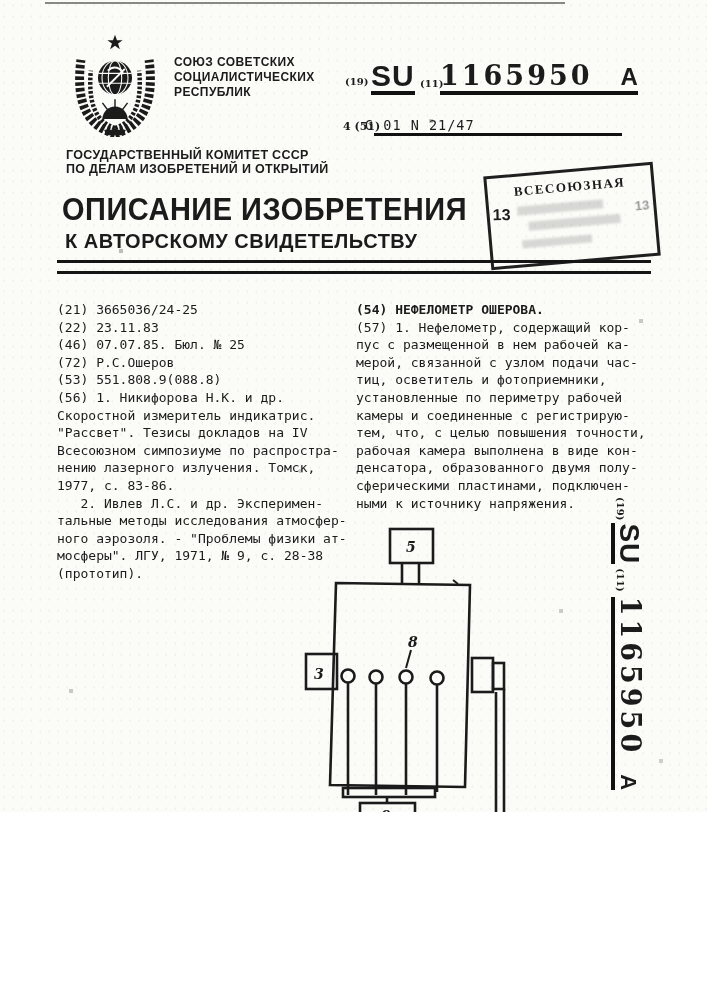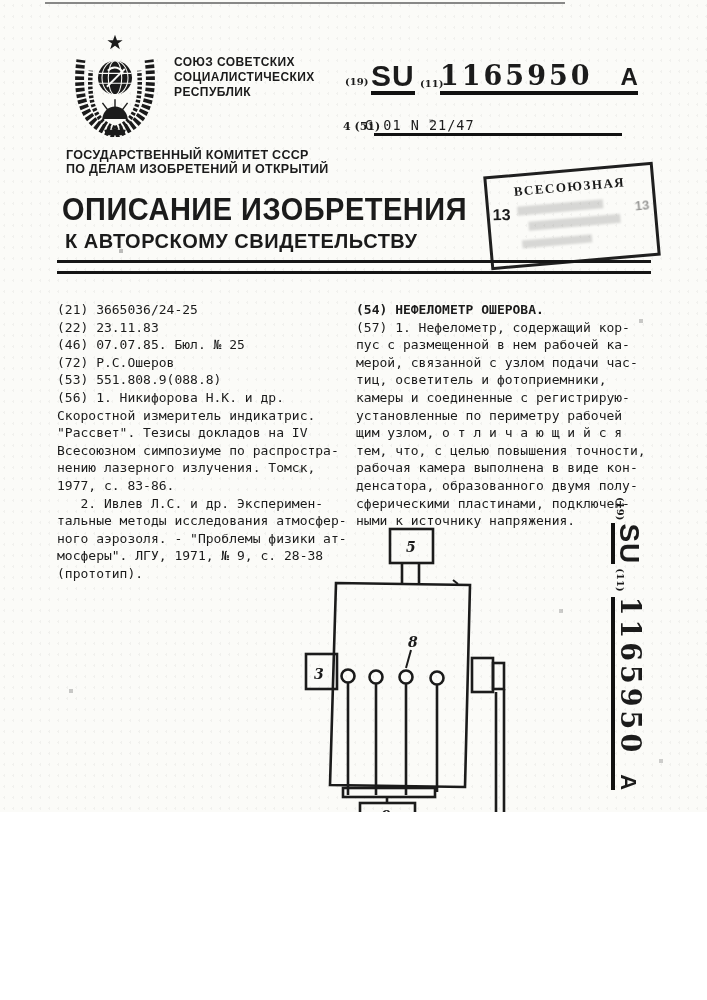--- a/index.html
+++ b/index.html
@@ -158,23 +158,22 @@
       <div>ного аэрозоля. - "Проблемы физики ат-</div>
       <div>мосферы". ЛГУ, 1971, № 9, с. 28-38</div>
       <div>(прототип).</div>
     </div>
   <div class="abs col right-col">
       <div>(54) НЕФЕЛОМЕТР ОШЕРОВА.</div>
       <div>(57) 1. Нефелометр, содержащий кор-</div>
       <div>пус с размещенной в нем рабочей ка-</div>
       <div>мерой, связанной с узлом подачи час-</div>
       <div>тиц, осветитель и фотоприемники,</div>
+      <div>установленные по периметру рабочей</div>
       <div>камеры и соединенные с регистрирую-</div>
-      <div>установленные по периметру рабочей</div>
-      <div>щим узлом, о т л и ч а ю щ и й с я</div>
       <div>тем, что, с целью повышения точности,</div>
       <div>рабочая камера выполнена в виде кон-</div>
       <div>денсатора, образованного двумя полу-</div>
       <div>сферическими пластинами, подключен-</div>
       <div>ными к источнику напряжения.</div>
     </div>
 
   <svg class="abs fig-svg" viewBox="285 520 235 350">
     <g stroke="#1b1b1b" stroke-width="2.6" fill="none">
       <rect x="390" y="529" width="43" height="34"></rect>

